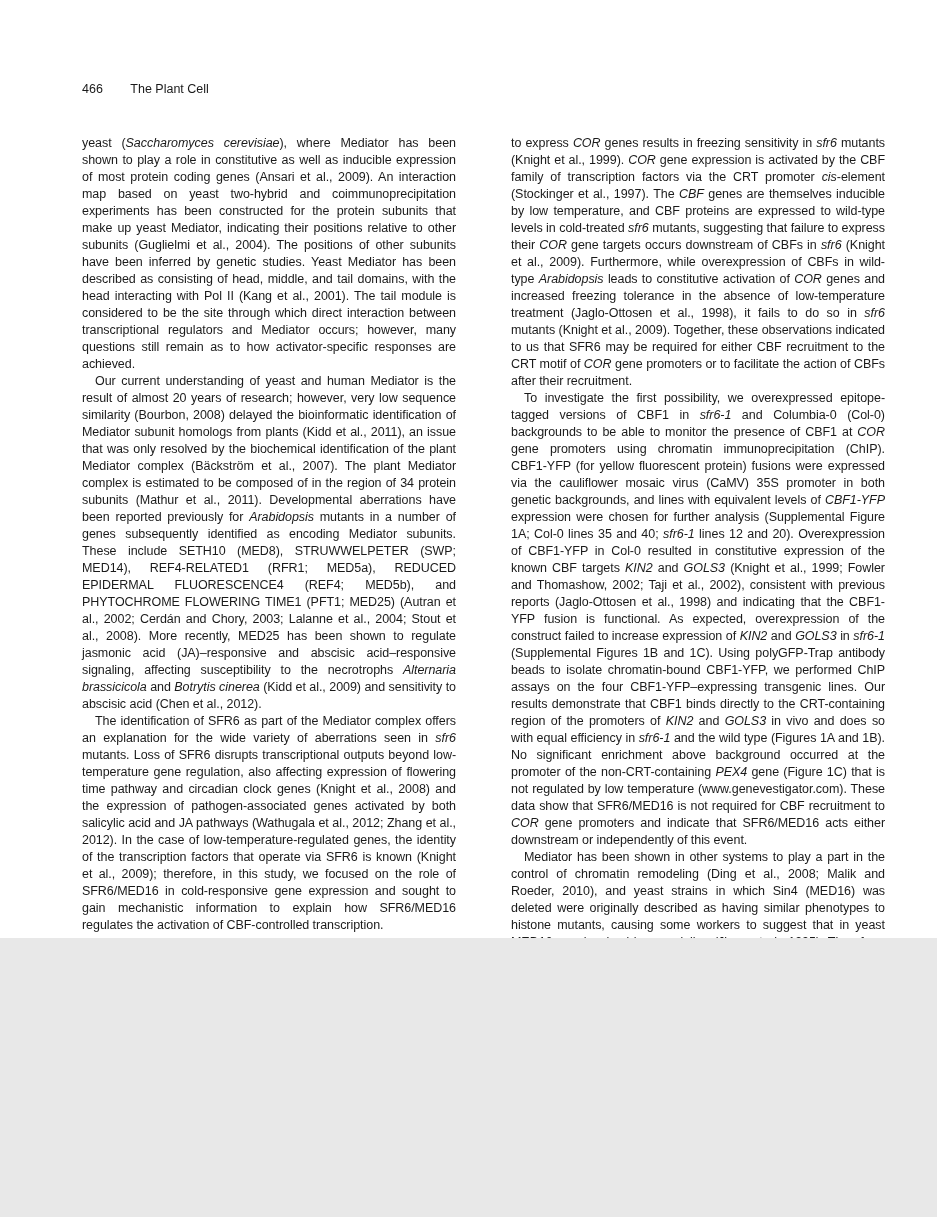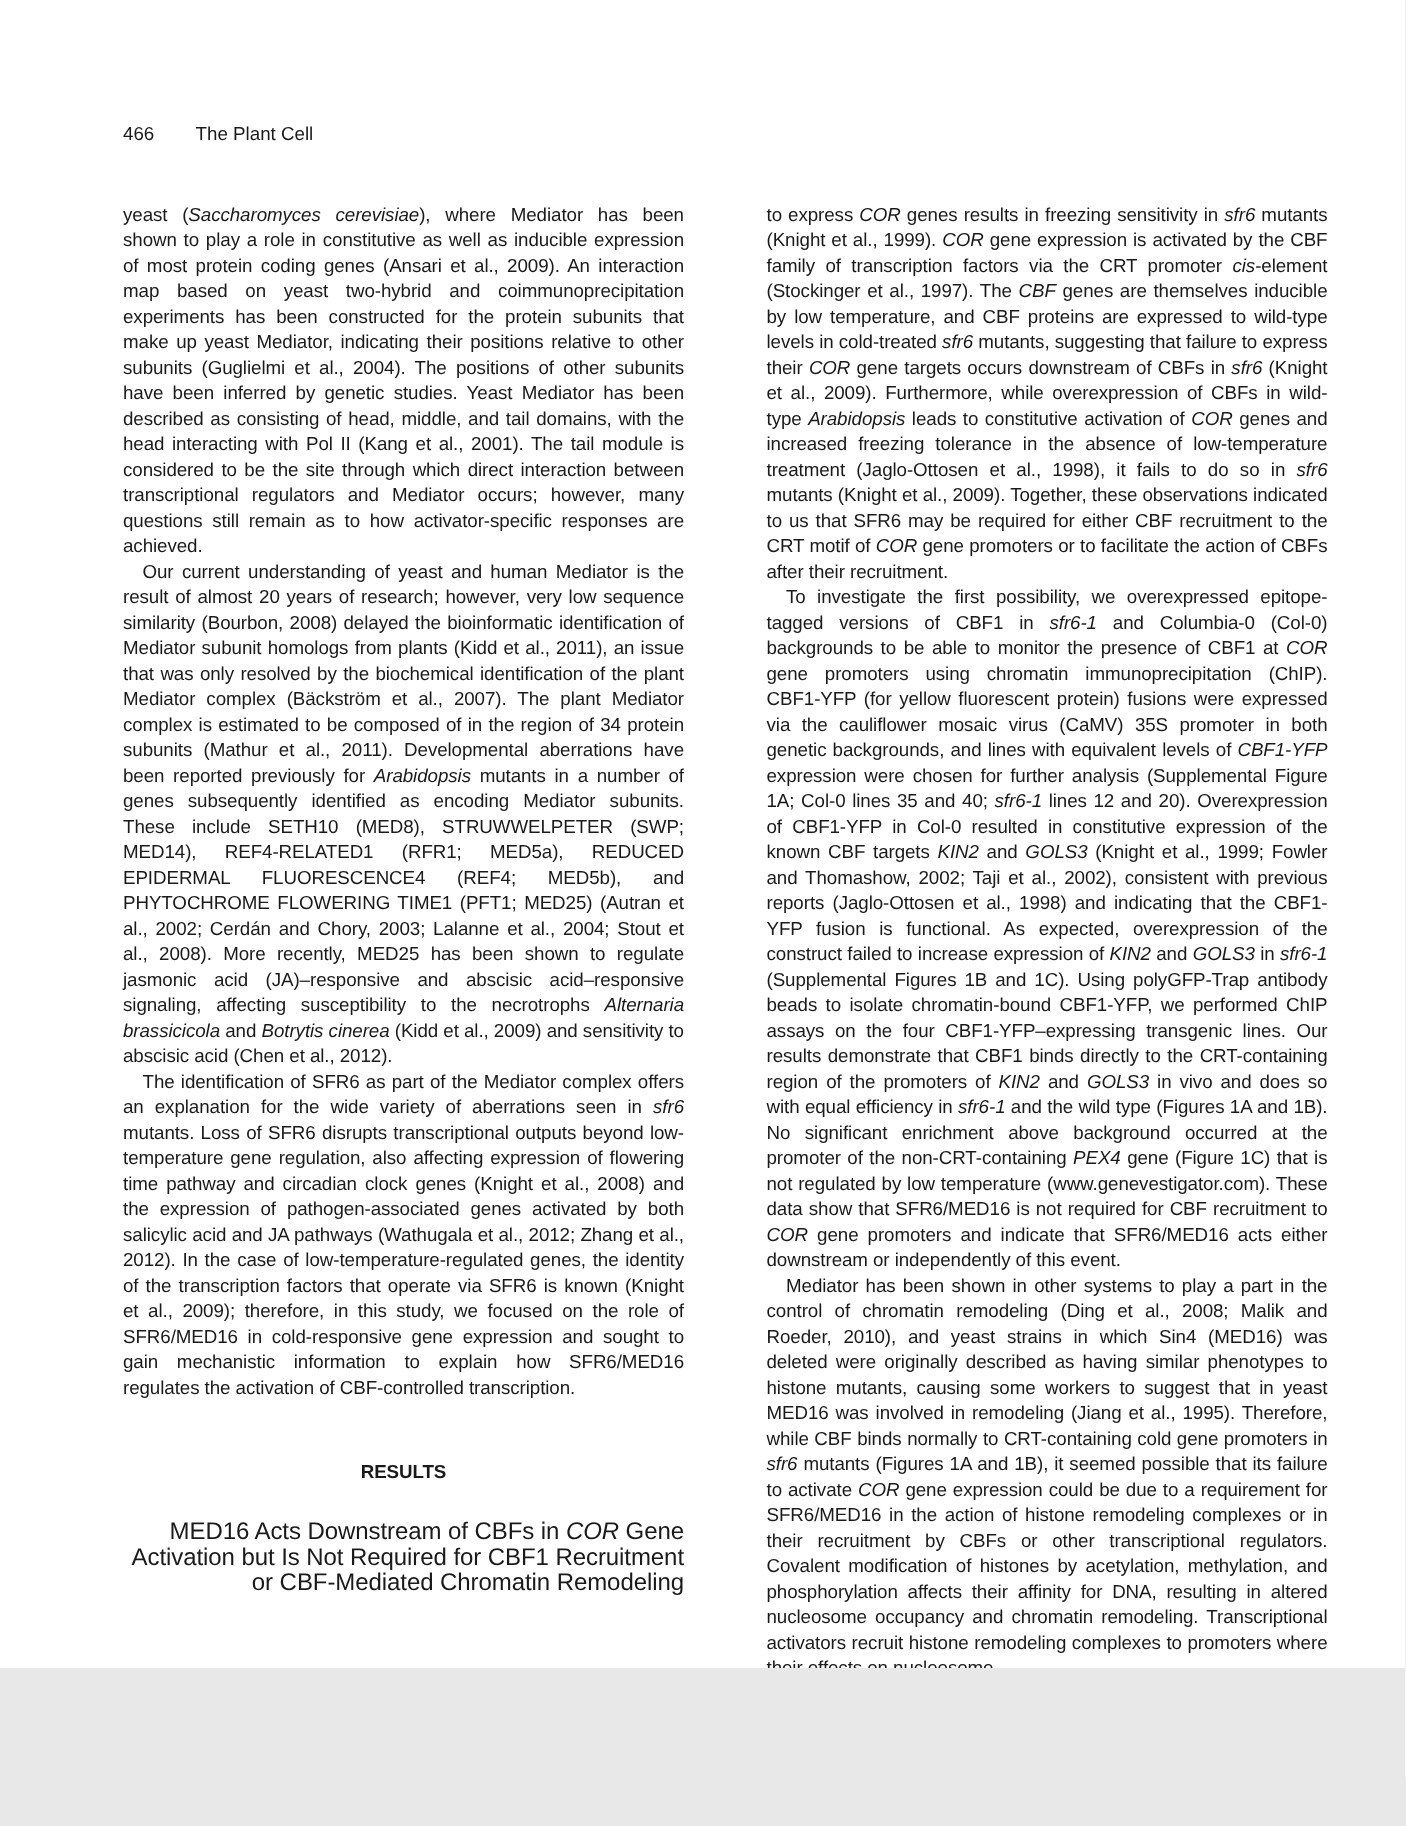--- a/index.html
+++ b/index.html
@@ -3,21 +3,21 @@
 <meta charset="utf-8">
 <style>
   html, body {
     margin: 0;
     padding: 0;
     background: #e8e8e8;
   }
   .page {
     position: relative;
     width: 937px;
-    height: 1112px;
+    height: 938px;
     background: #ffffff;
     font-family: "Liberation Sans", "DejaVu Sans", sans-serif;
     color: #1a1a1a;
     overflow: hidden;
     margin: 0 auto;
   }
   .page-header {
     position: absolute;
     top: 82px;
     left: 82px;

